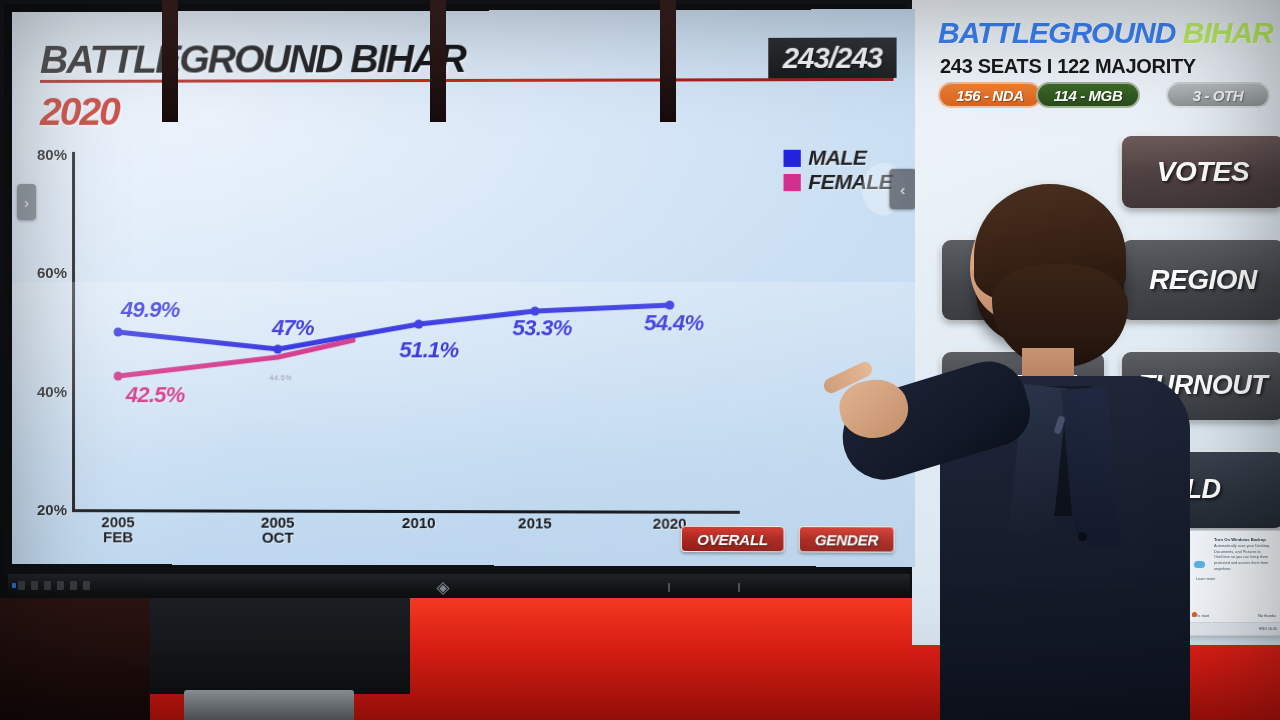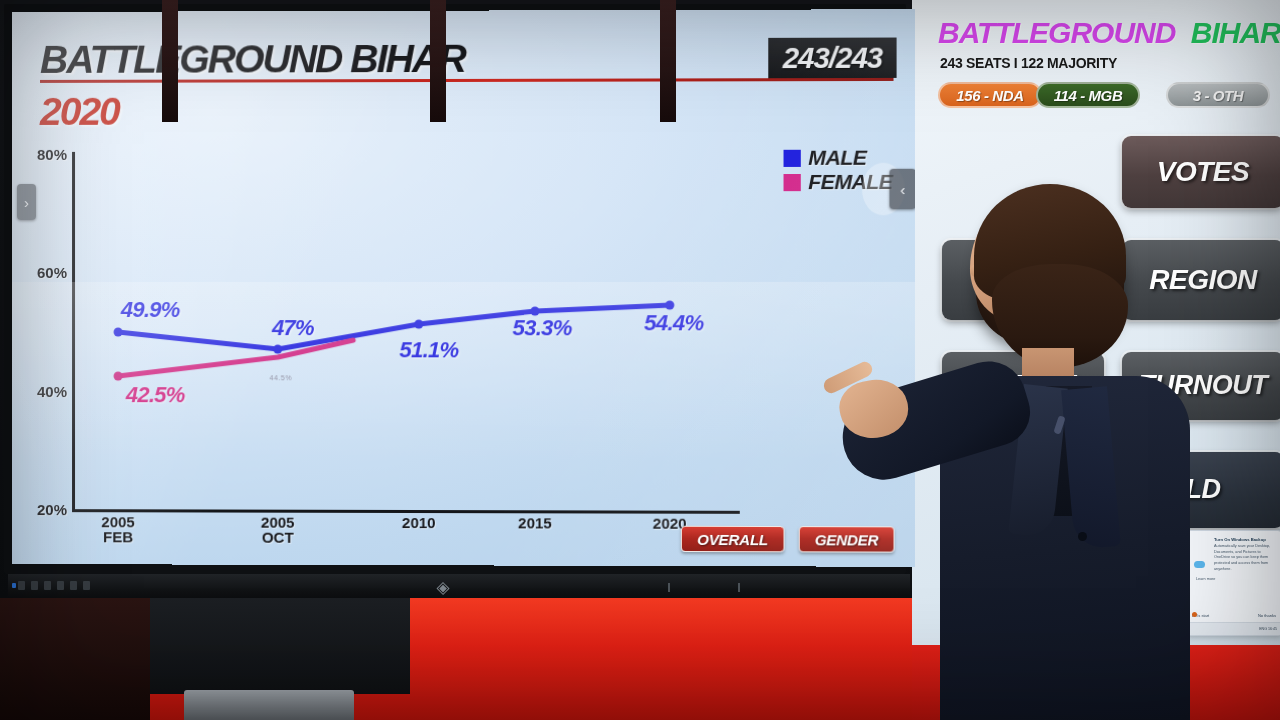--- a/index.html
+++ b/index.html
@@ -18,25 +18,25 @@
     background:linear-gradient(180deg,#e02017 0%,#b5120c 100%);
   }
 
   
   .rp-title {
     position:absolute; left:938px; top:18px; width:348px;
     font-size:30px; font-weight:bold; font-style:italic; letter-spacing:-1px;
     white-space:nowrap; line-height:1;
     text-shadow:1px 1px 0 rgba(255,255,255,.6);
   }
-  .rp-title .bg { color:#d946ef;text-align:right; }
-  .rp-title .bihar { color:#22c55e;padding-left:8px; }
+  .rp-title .bg { color:#3b82f6;text-align:right; }
+  .rp-title .bihar { color:#bef264; }
   .rp-sub {
     position:absolute; left:940px; top:55px; width:340px;
-    font-size:14px; font-weight:bold; color:#191919; letter-spacing:-.3px;
+    font-size:20px; font-weight:bold; color:#191919; letter-spacing:-.3px;
     white-space:nowrap;
   }
   .pillrow { position:absolute; left:938px; top:82px; width:345px; height:26px; }
   .pill {
     position:absolute; top:0; height:26px; border-radius:13px;
     color:#fff; font-weight:bold; font-size:15px; font-style:italic;
     display:flex; align-items:center; justify-content:center;
     border:2px solid rgba(255,255,255,.55);
     text-shadow:1px 1px 1px rgba(0,0,0,.35); letter-spacing:-.4px;
   }

